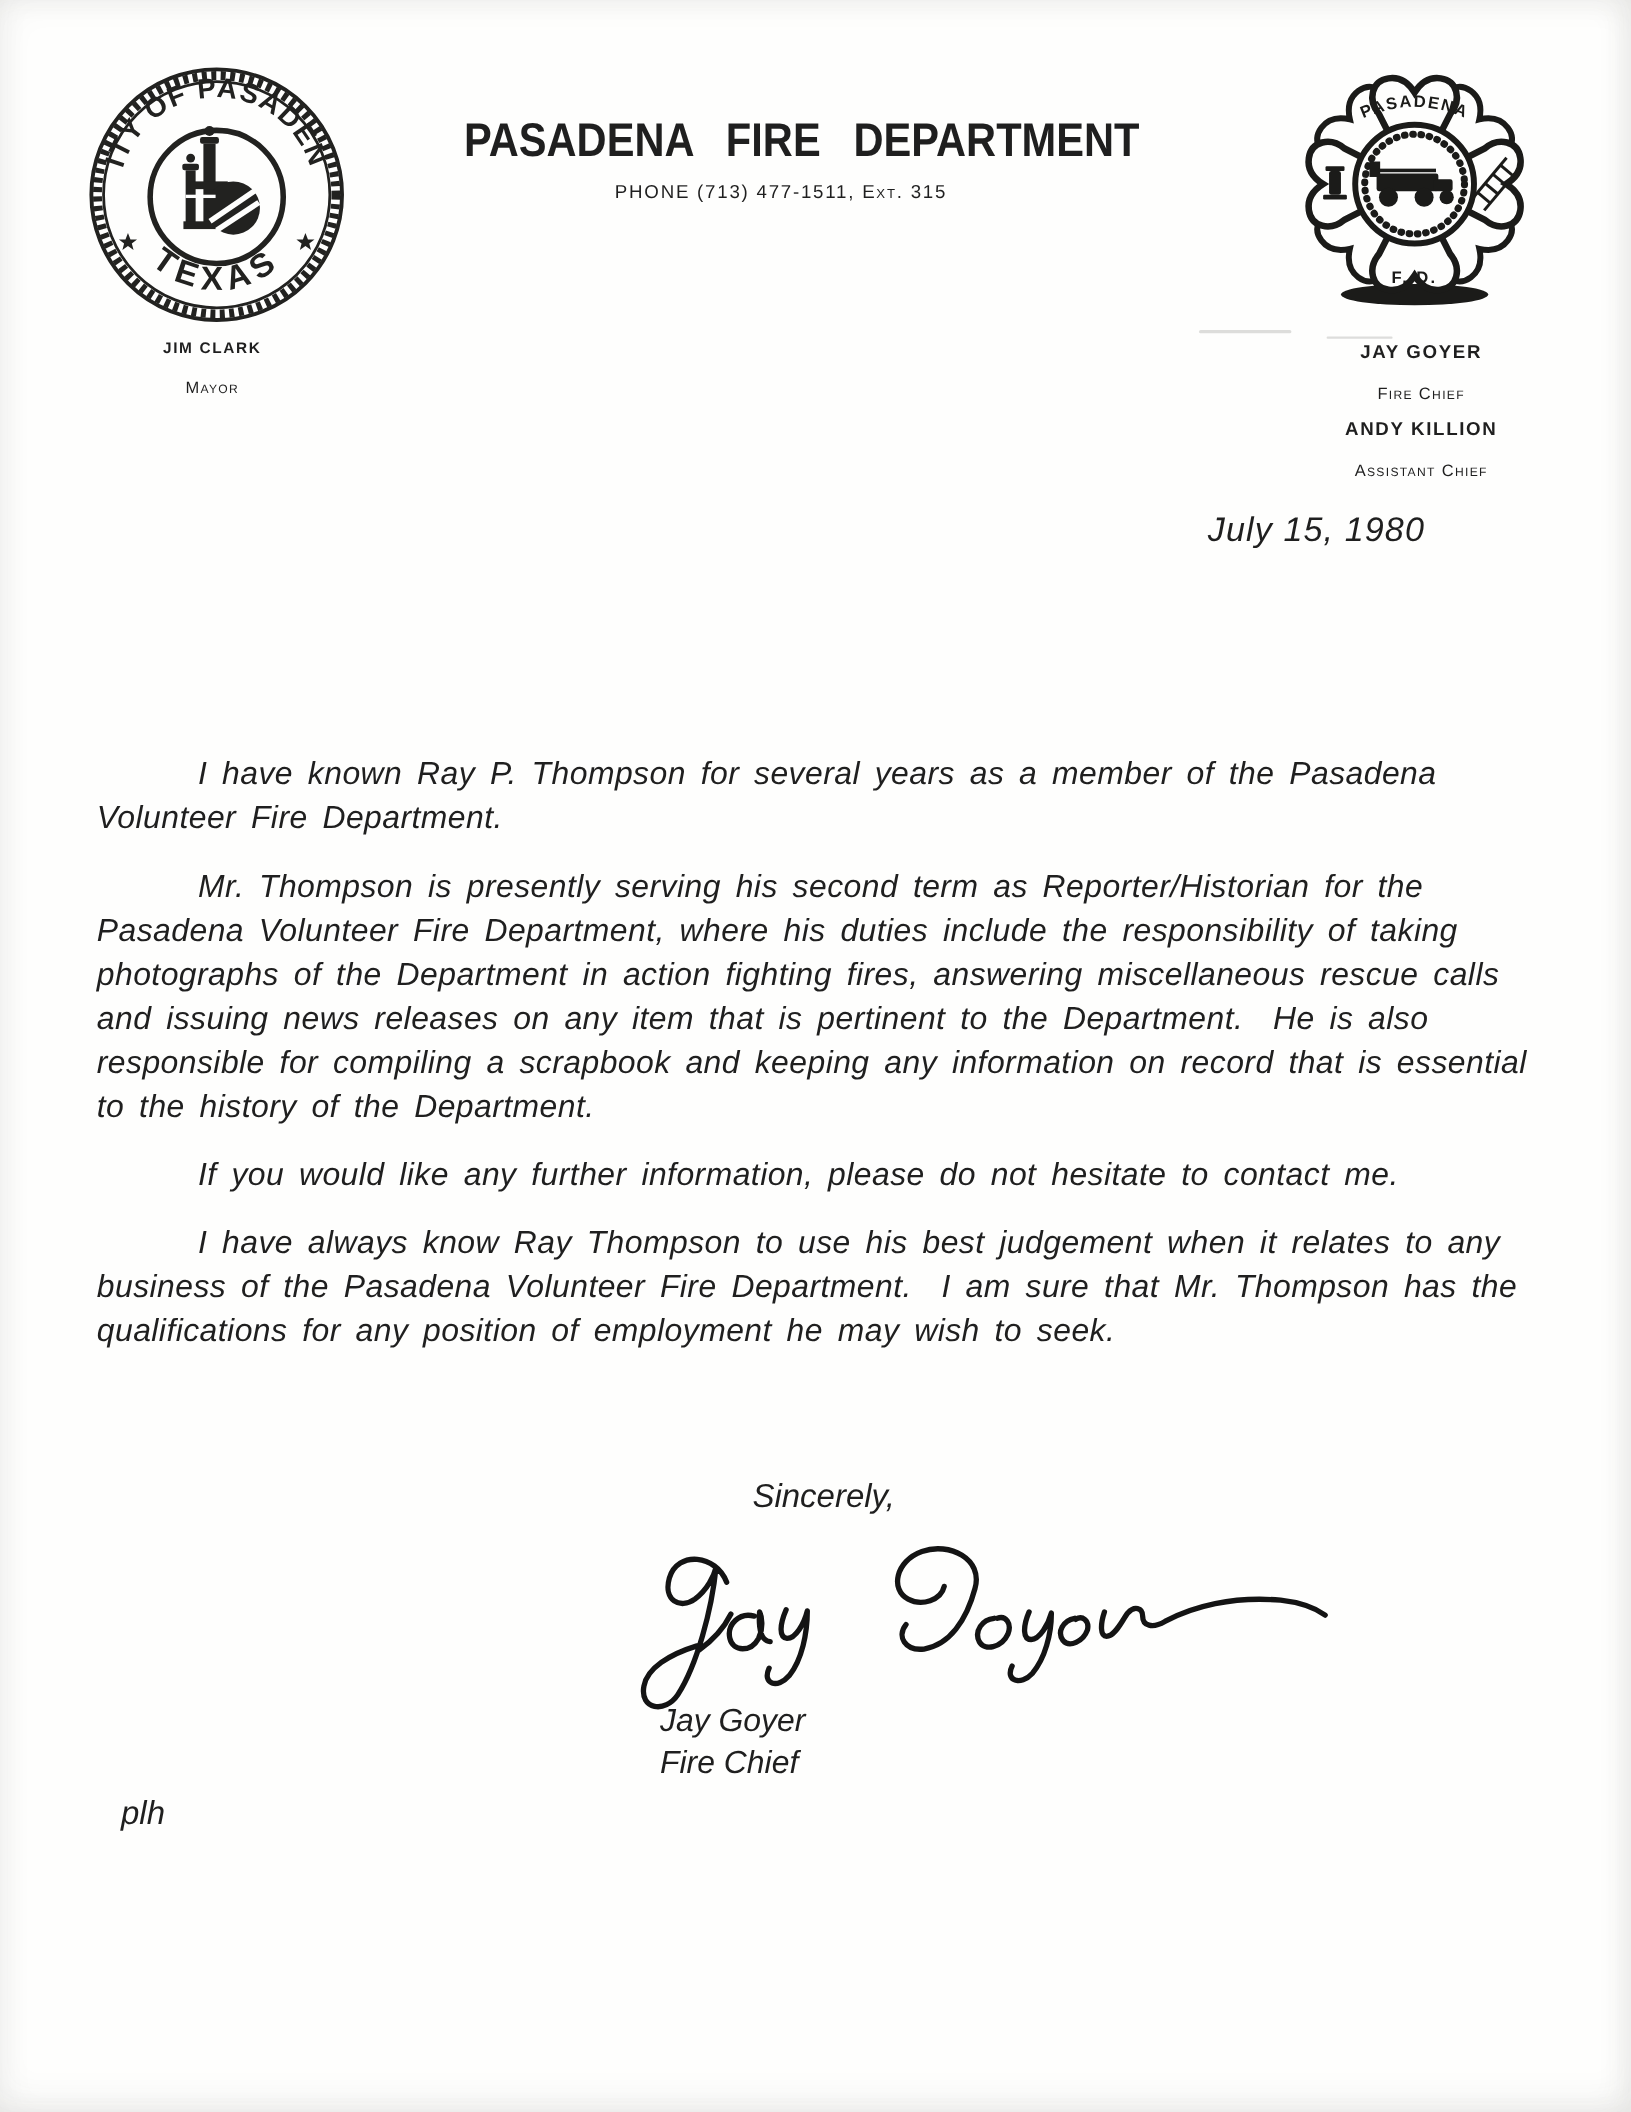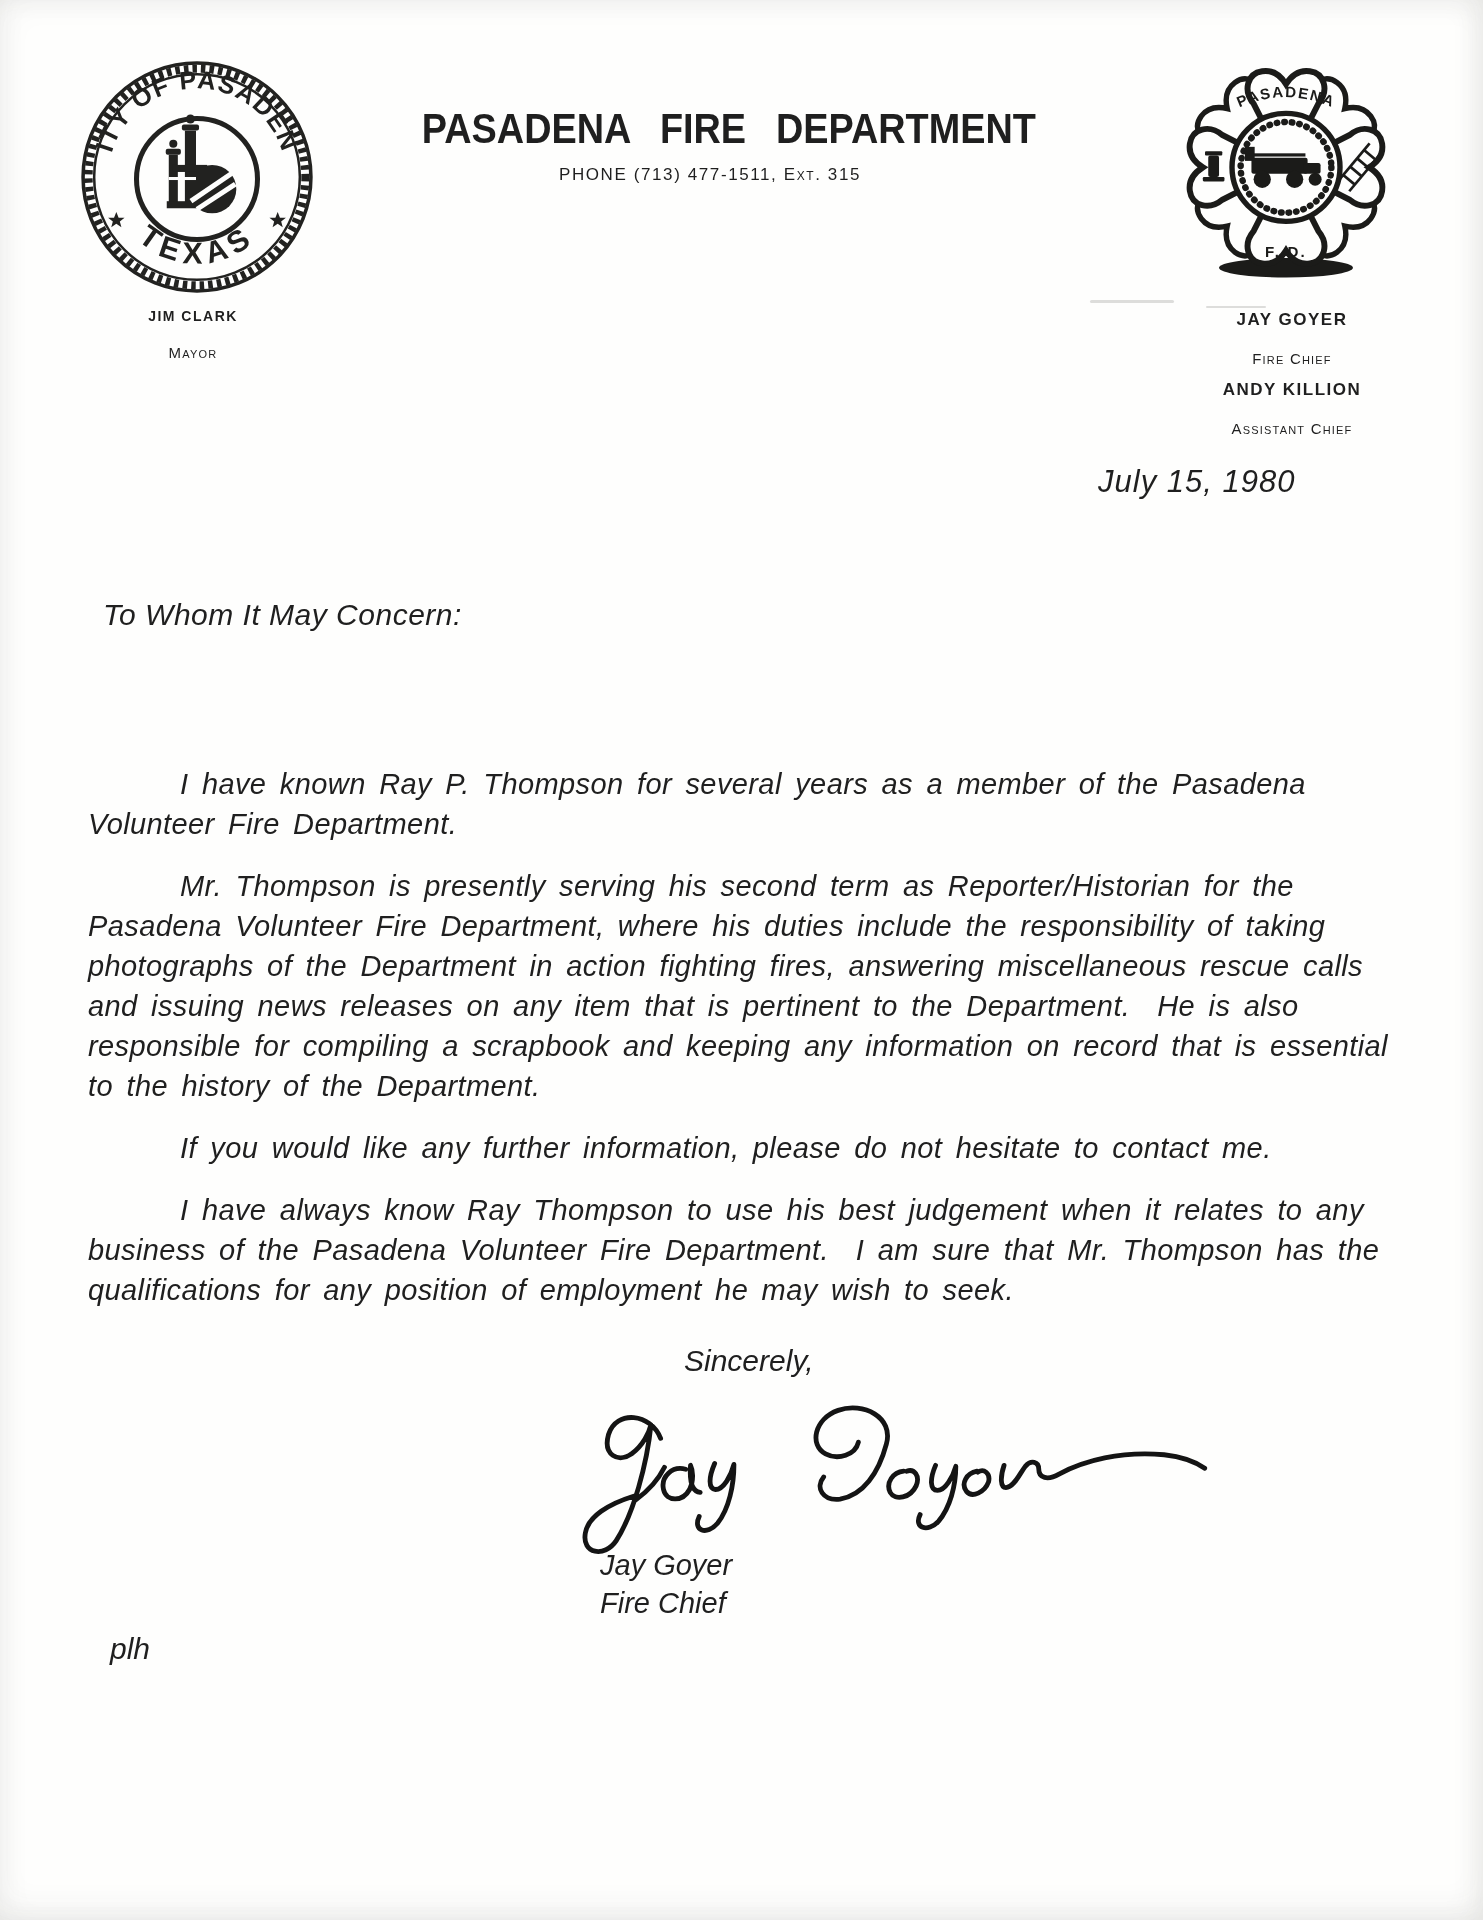--- a/index.html
+++ b/index.html
@@ -27,21 +27,21 @@
   .official-title { font-size:15px; letter-spacing:1.2px; font-variant:small-caps; margin-top:20px; }
 
   .emblem-wrap { position:absolute; left:1178px; top:58px; width:216px; height:236px; }
   .officials { position:absolute; left:1172px; top:310px; width:240px; text-align:center; }
   .officials .official-name { font-size:17px; }
   .officials .pair + .pair { margin-top:13px; }
 
   
   .date { position:absolute; left:1098px; top:464px; font-size:31px; letter-spacing:1px; }
   .salutation { position:absolute; left:103px; top:598px; font-size:30px; letter-spacing:0.5px; }
-  .body-block { position:absolute; left:88px; top:764px; width:1308px; }
+  .body-block { position:absolute; left:88px; top:684px; width:1308px; }
   .body-block p {
     margin:0 0 22px 0; text-indent:92px; font-size:29px; line-height:40px;
     letter-spacing:0.4px; word-spacing:5px; white-space:pre-wrap;
   }
   .closing { position:absolute; left:684px; top:1344px; font-size:30px; }
   .sig-wrap { position:absolute; left:568px; top:1396px; width:656px; height:186px; }
   .signer { position:absolute; left:600px; top:1546px; font-size:29px; line-height:38px; }
   .initials { position:absolute; left:110px; top:1632px; font-size:30px; }
 
   .artifact { position:absolute; background:rgba(70,70,68,0.18); border-radius:2px; }
@@ -172,21 +172,20 @@
     <div class="pair">
       <div class="official-name">ANDY KILLION</div>
       <div class="official-title">Assistant Chief</div>
     </div>
   </div>
 
   <div class="artifact a1"></div>
   <div class="artifact a2"></div>
 
   <div class="date script">July 15, 1980</div>
-  <div class="salutation script">To Whom It May Concern:</div>
 
   <div class="body-block script">
     <p>I have known Ray P. Thompson for several years as a member of the Pasadena Volunteer Fire Department.</p>
     <p>Mr. Thompson is presently serving his second term as Reporter/Historian for the Pasadena Volunteer Fire Department, where his duties include the responsibility of taking photographs of the Department in action fighting fires, answering miscellaneous rescue calls and issuing news releases on any item that is pertinent to the Department.  He is also responsible for compiling a scrapbook and keeping any information on record that is essential to the history of the Department.</p>
     <p>If you would like any further information, please do not hesitate to contact me.</p>
     <p>I have always know Ray Thompson to use his best judgement when it relates to any business of the Pasadena Volunteer Fire Department.  I am sure that Mr. Thompson has the qualifications for any position of employment he may wish to seek.</p>
   </div>
 
   <div class="closing script">Sincerely,</div>
 

